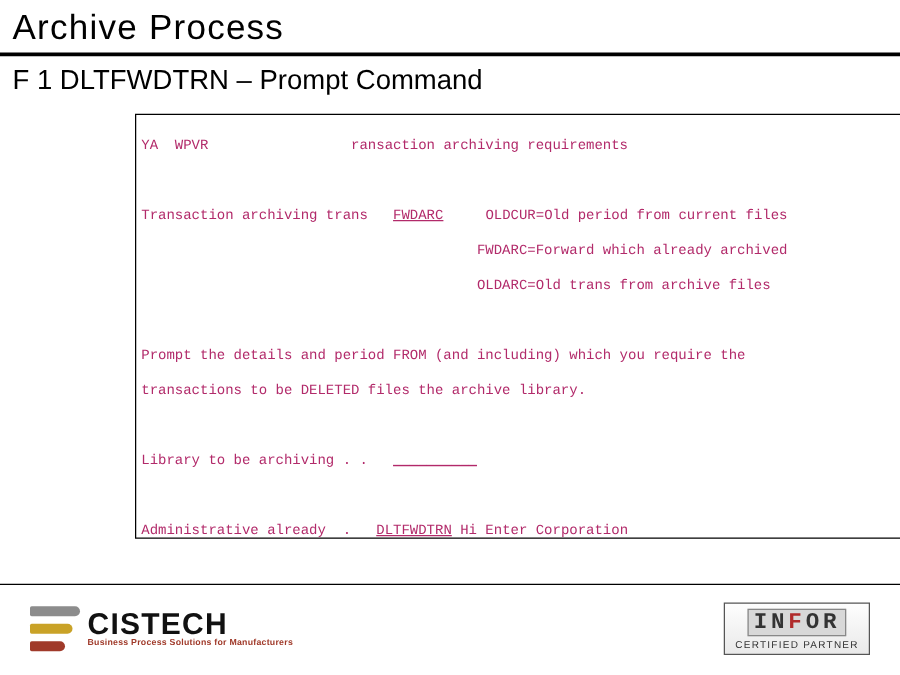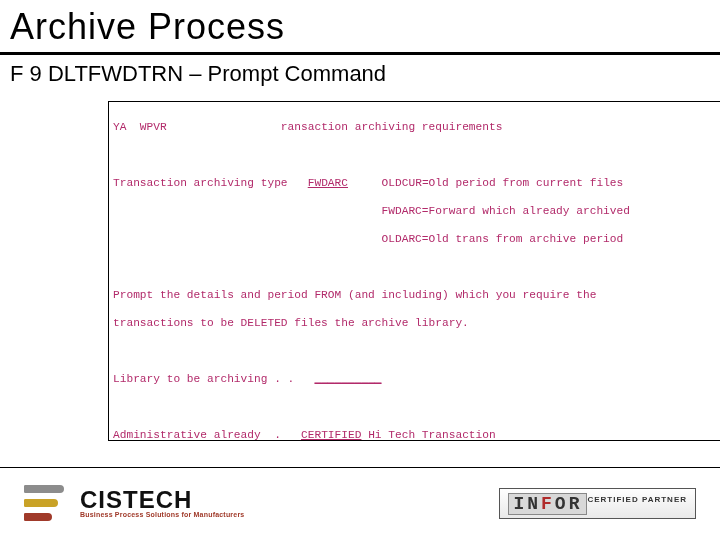--- a/index.html
+++ b/index.html
@@ -11,21 +11,21 @@
     font-family: Arial, Helvetica, sans-serif;
     color: #000;
   }
   .slide {
     position: relative;
     width: 720px;
     height: 540px;
     box-sizing: border-box;
   }
   .title {
-    font-size: 36px;
+    font-size: 28px;
     font-weight: 400;
     border-bottom: 3px solid #000;
     padding: 6px 0 4px 10px;
     letter-spacing: 1px;
     width: 100%;
     box-sizing: border-box;
   }
   .subtitle {
     font-size: 22px;
     font-weight: 400;
@@ -69,21 +69,21 @@
     display: flex;
     justify-content: space-between;
     align-items: center;
     padding: 0 24px;
     box-sizing: border-box;
   }
   .logo-cistech {
     display: flex;
     flex-direction: row;
     align-items: center;
-    gap: 16px;
+    gap: 6px;
   }
   .cistech-mark {
     width: 40px;
     height: 36px;
     position: relative;
   }
   .cistech-mark .bar {
     position: absolute;
     left: 0;
     width: 100%;
@@ -106,66 +106,66 @@
     font-size: 7px;
     color: #a03a2a;
     font-weight: bold;
     letter-spacing: 0.2px;
   }
 
   .logo-infor {
     border: 1px solid #555;
     padding: 4px 8px 3px 8px;
     display: flex;
-    flex-direction: row;
+    flex-direction: column;
+    align-items: center;
     line-height: 1;
     background: linear-gradient(#fefefe, #e9e9e9);
   }
   .infor-word {
     font-family: "Courier New", monospace;
     font-weight: bold;
     font-size: 18px;
     letter-spacing: 3px;
     color: #333;
     background: #d8d8d8;
     padding: 1px 4px;
     border: 1px solid #888;
   }
   .infor-word .red { color: #b02a2a; }
   .infor-tag {
     font-size: 8px;
     letter-spacing: 1px;
     color: #333;
     margin-top: 3px;
     font-family: Arial, sans-serif;
-    font-weight: bold;
   }
 </style>
 </head>
 <body>
 
 <div class="slide">
 
   <div class="title">Archive Process</div>
-  <div class="subtitle">F 9   DLTFWDTRN – Prompt Command</div>
+  <div class="subtitle">F 1   DLTFWDTRN – Prompt Command</div>
 
   <div class="terminal-wrap">
     <div class="terminal">
 <span class="termline"><span>YA  WPVR</span>                 <span>ransaction archiving requirements</span></span>
 <span class="termline"> </span>
-<span class="termline"><span>Transaction archiving type</span>   <span class="underline">FWDARC</span>     <span>OLDCUR=Old period from current files</span></span>
+<span class="termline"><span>Transaction archiving trans</span>   <span class="underline">FWDARC</span>     <span>OLDCUR=Old period from current files</span></span>
 <span class="termline">                                        <span>FWDARC=Forward which already archived</span></span>
-<span class="termline">                                        <span>OLDARC=Old trans from archive period</span></span>
+<span class="termline">                                        <span>OLDARC=Old trans from archive files</span></span>
 <span class="termline"> </span>
 <span class="termline">Prompt the details and period FROM (and including) which you require the</span>
 <span class="termline">transactions to be DELETED files the archive library.</span>
 <span class="termline"> </span>
 <span class="termline"><span>Library to be archiving . .</span>   <span class="underline">__________</span></span>
 <span class="termline"> </span>
-<span class="termline"><span>Administrative already  .</span>   <span class="underline">CERTIFIED</span> <span>Hi Tech Transaction</span></span>
+<span class="termline"><span>Administrative already  .</span>   <span class="underline">DLTFWDTRN</span> <span>Hi Enter Corporation</span></span>
 
 
 
 
 
 
 
 
 
     </div>

